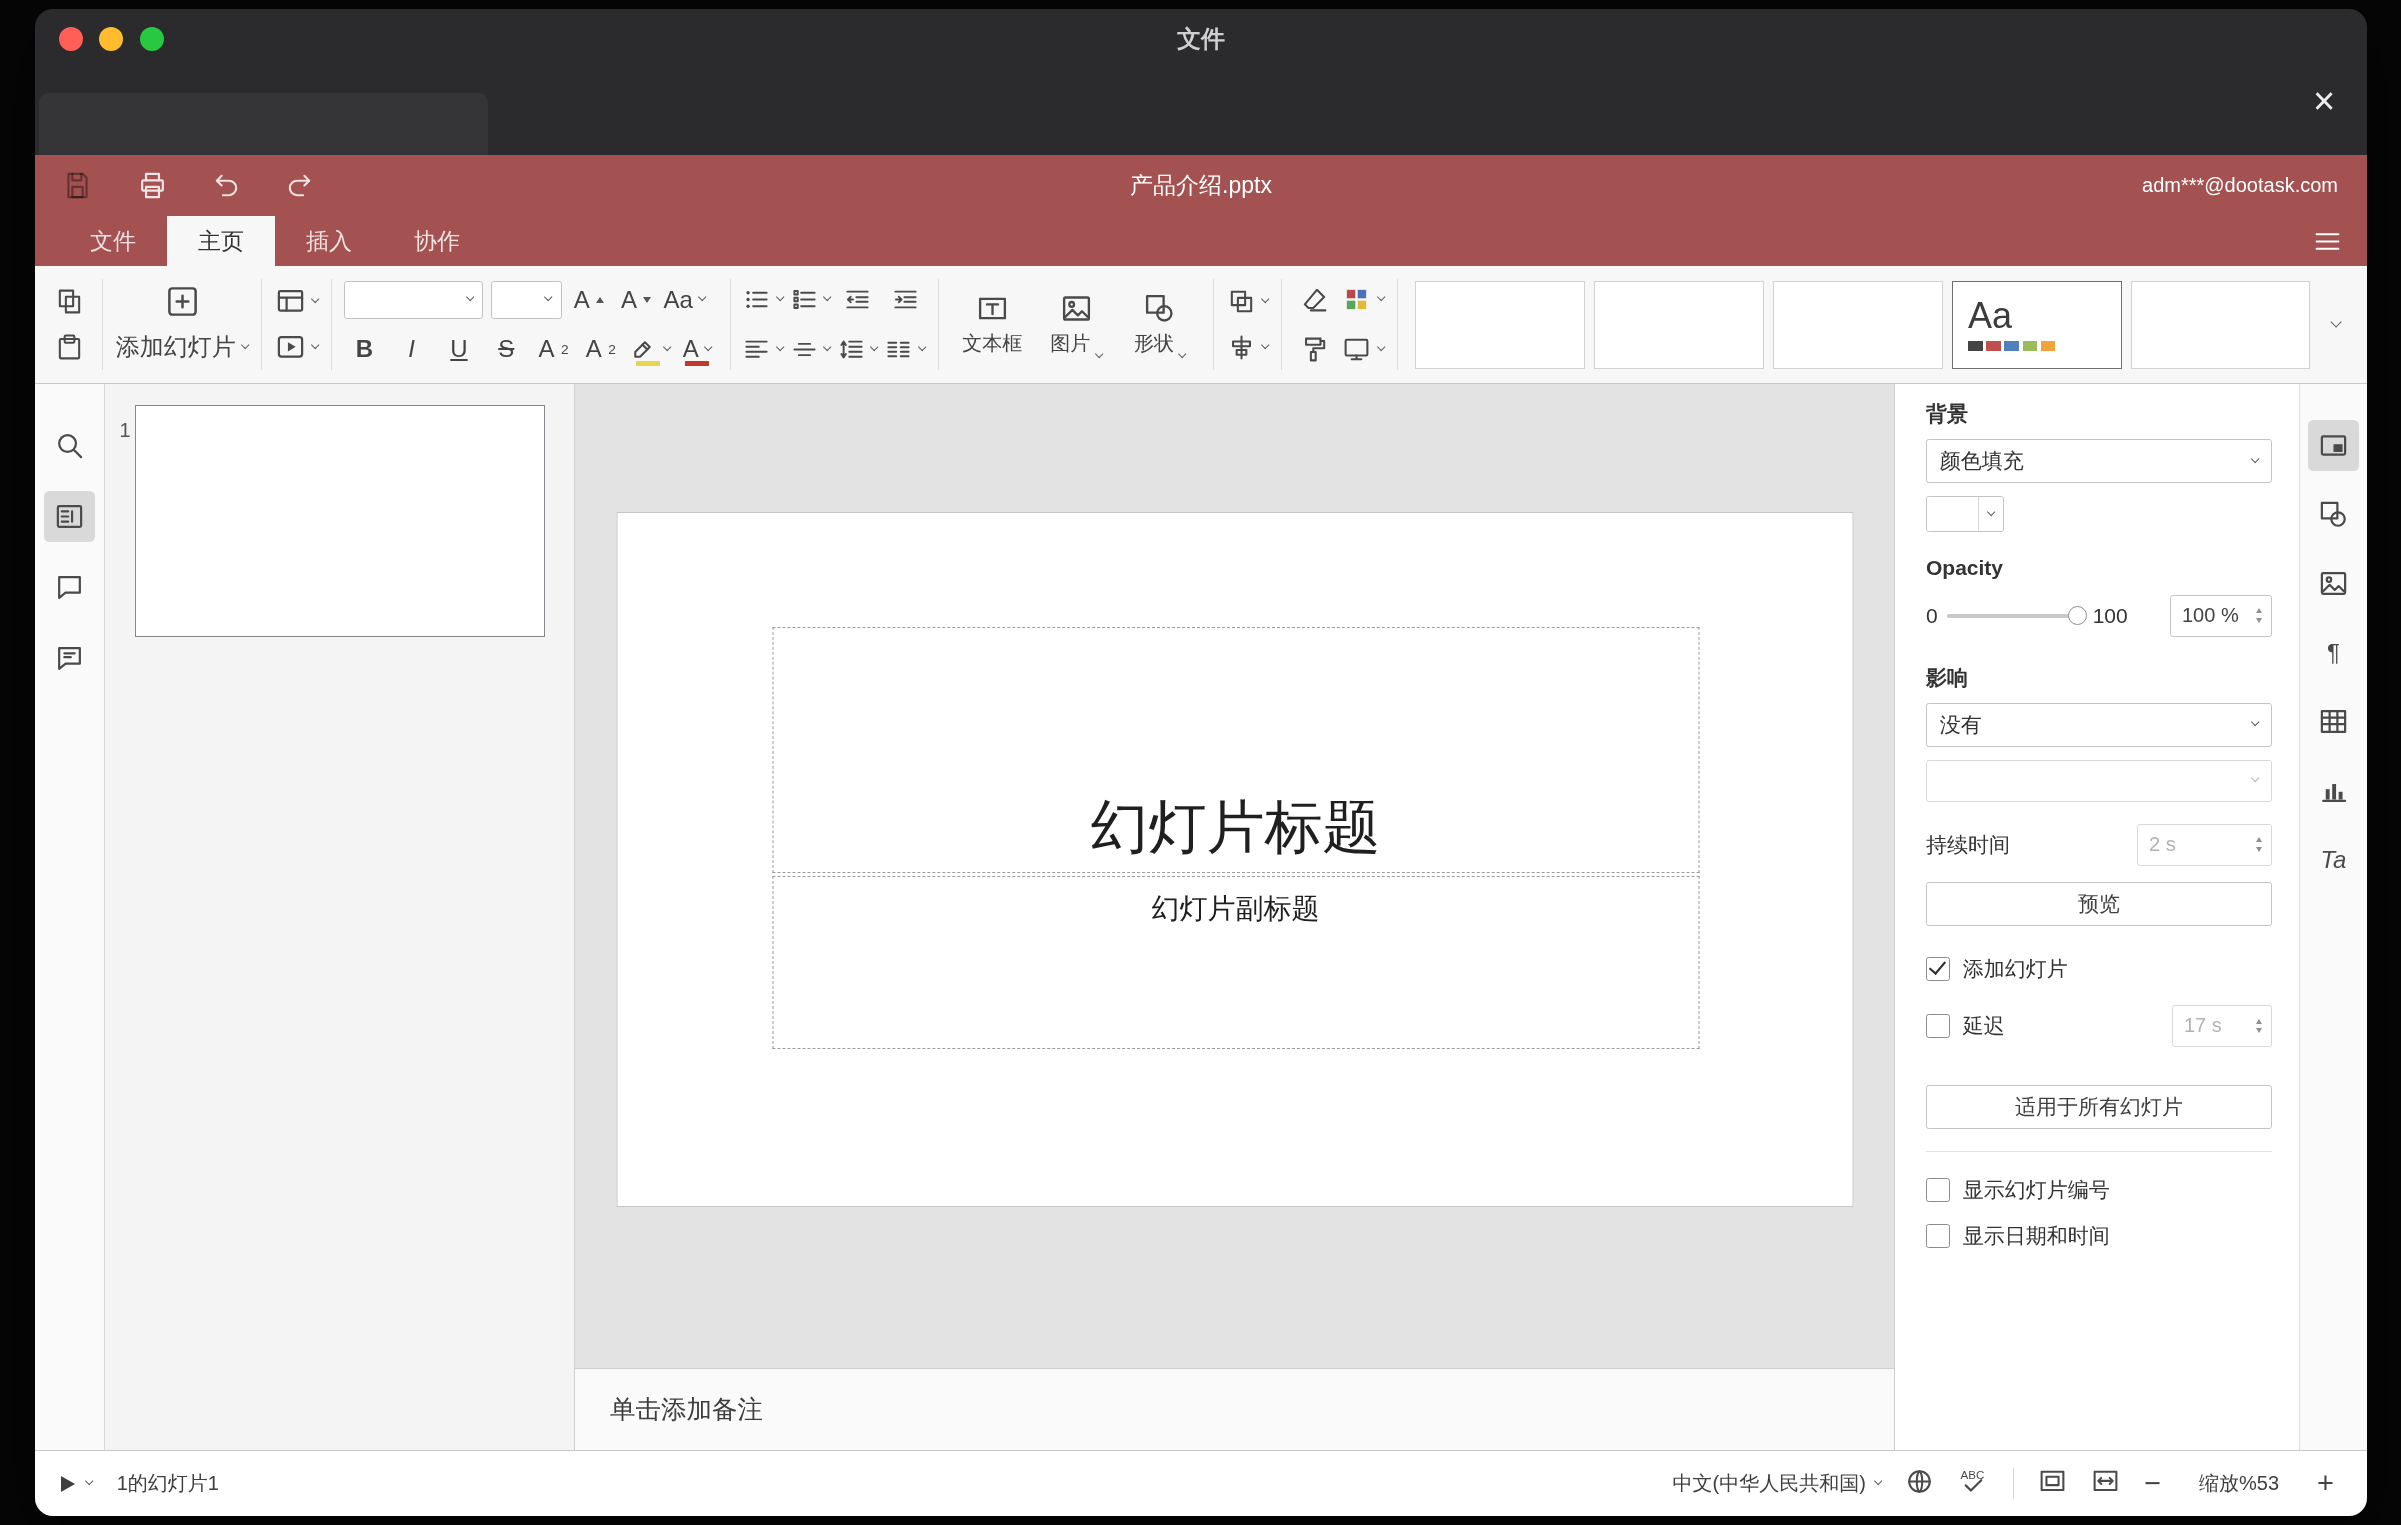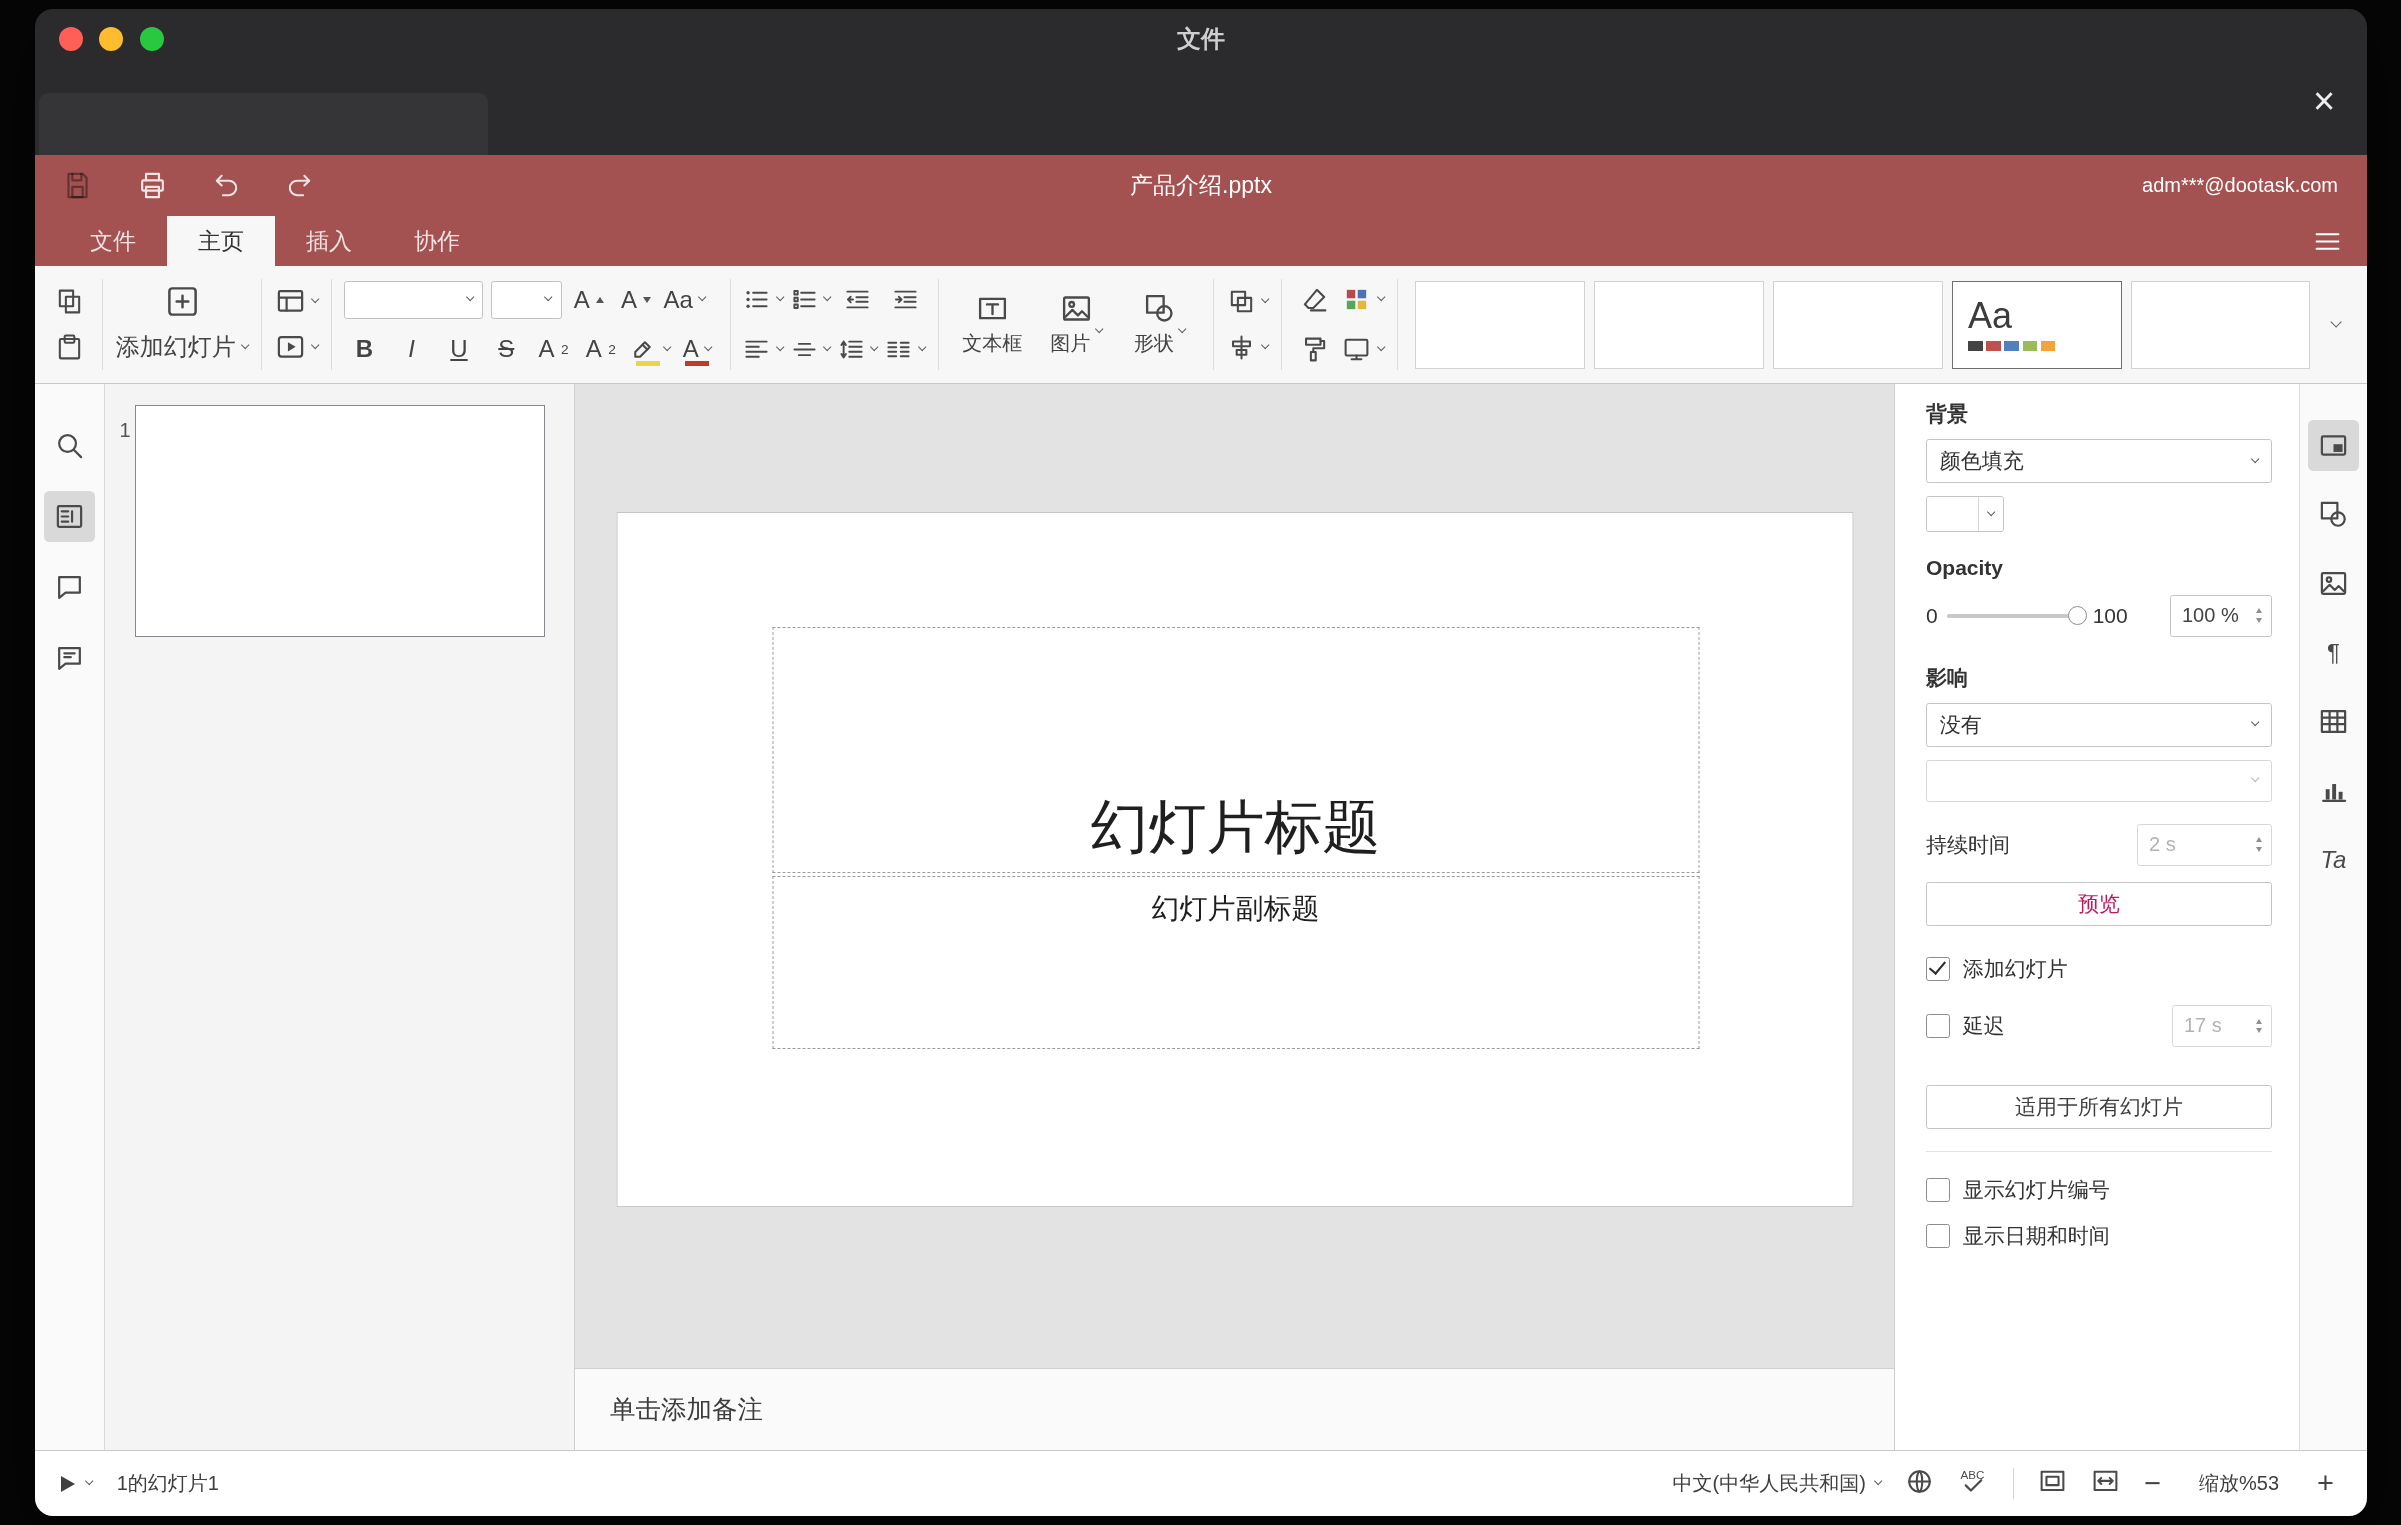--- a/index.html
+++ b/index.html
@@ -47,21 +47,21 @@
   .chev.xs{width:6.4px;height:6.4px}
   .arr{width:0;height:0;border-left:4.6px solid transparent;border-right:4.6px solid transparent;display:inline-block}
   .arr.up{border-bottom:6.4px solid #555}
   .arr.down{border-top:6.4px solid #555}
   .combo{height:38px;background:#fff;border:0.9px solid #c2c2c2;border-radius:2.7px;display:flex;align-items:center;padding:0 9px;font-size:20px;color:#444}
   .combo.fname-c{width:139px}.combo.fsize-c{width:71px}
   .combo .chev{margin-left:auto}
   .bt-b{font-weight:bold}.bt-i{font-style:italic}.bt-u{text-decoration:underline}.bt-s{text-decoration:line-through}
   .colorbar{position:absolute;left:8.2px;bottom:4.6px;width:24px;height:4.6px}
   .ins{display:flex;flex-direction:column;align-items:center;justify-content:center;gap:5.5px;min-width:82px;font-size:20px;color:#444}
-  .ins .lbl{display:flex;align-items:flex-start;gap:5.5px}
+  .ins .lbl{display:flex;align-items:flex-end;gap:5.5px}
   .themes{flex:1;min-width:0;display:flex;align-items:center;gap:9px;padding:0 3.6px 0 9px;overflow:hidden}
   .theme{width:170px;height:88px;background:#fff;border:0.9px solid #d2d2d2;flex:none}
   .theme.fill{flex:1;width:auto;min-width:27px}
   .theme.sel{border:1.8px solid #6f6f6f;display:flex;flex-direction:column;justify-content:center;padding-left:14.6px;gap:6.4px}
   .theme .aa{font-size:36px;color:#3c3c3c;line-height:1}
   .pal{display:flex;gap:3.6px}
   .pal i{width:14.6px;height:10px;display:inline-block}
   .pal .c0{background:#444444}.pal .c1{background:#c0504d}.pal .c2{background:#4f81bd}.pal .c3{background:#9bbb59}.pal .c4{background:#f2a33a}
   .gal-more{width:33px;display:flex;align-items:center;justify-content:center;flex:none}
 
@@ -97,21 +97,21 @@
   .track{width:137px;height:3.6px;background:#c9c9c9;position:relative;border-radius:1.8px}
   .knob{position:absolute;right:-3.6px;top:-8.2px;width:19px;height:19px;border-radius:50%;background:#fff;border:0.9px solid #8f8f8f}
   .numbox{height:42px;border:0.9px solid #c4c4c4;border-radius:2.7px;background:#fff;display:flex;align-items:center;padding-left:11px}
   .numbox .val{font-size:20px;color:#444}
   .numbox.dis{border-color:#d8d8d8}
   .numbox.dis .val{color:#b3b3b3}
   .spin{width:24px;display:flex;flex-direction:column;align-items:center;justify-content:center;gap:4.6px;height:100%;margin-left:auto}
   .spin .arr.up{border-bottom-width:5.5px;border-bottom-color:#8f8f8f;border-left-width:3.6px;border-right-width:3.6px}
   .spin .arr.down{border-top-width:5.5px;border-top-color:#8f8f8f;border-left-width:3.6px;border-right-width:3.6px}
   .rbtn{height:44px;border:0.9px solid #c4c4c4;border-radius:2.7px;background:#fff;width:100%;font-size:21px;color:#3f3f3f;margin-bottom:20px;text-align:center}
-  .rbtn.dis{color:#be185d}
+  .rbtn.dis{color:#404040}
   .cbrow{display:flex;align-items:center;gap:12.8px;margin-bottom:22px}
   .cb{width:24px;height:24px;border:1.8px solid #8d8d8d;border-radius:2.7px;background:#fff;position:relative;flex:none}
   .cb.checked::after{content:"";position:absolute;left:5.5px;top:0;width:7.3px;height:13.7px;border-right:2.7px solid #2e2e2e;border-bottom:2.7px solid #2e2e2e;transform:rotate(40deg)}
   .durrow{display:flex;align-items:center;margin:3.6px 0 16.4px}
   .durrow .numbox{margin-left:auto;width:135px}
   .delaybox{width:100px;margin-left:auto}
   .rp-div{height:0.9px;background:#e2e2e2;margin:1.8px 0 24px}
 
   .rightrail{width:68px;background:#fafafa;border-left:0.9px solid #ddd;display:flex;flex-direction:column;align-items:center;padding-top:36px;gap:18px;flex:none}
   .rr-txt{font-size:24px;color:#4a4a4a}

